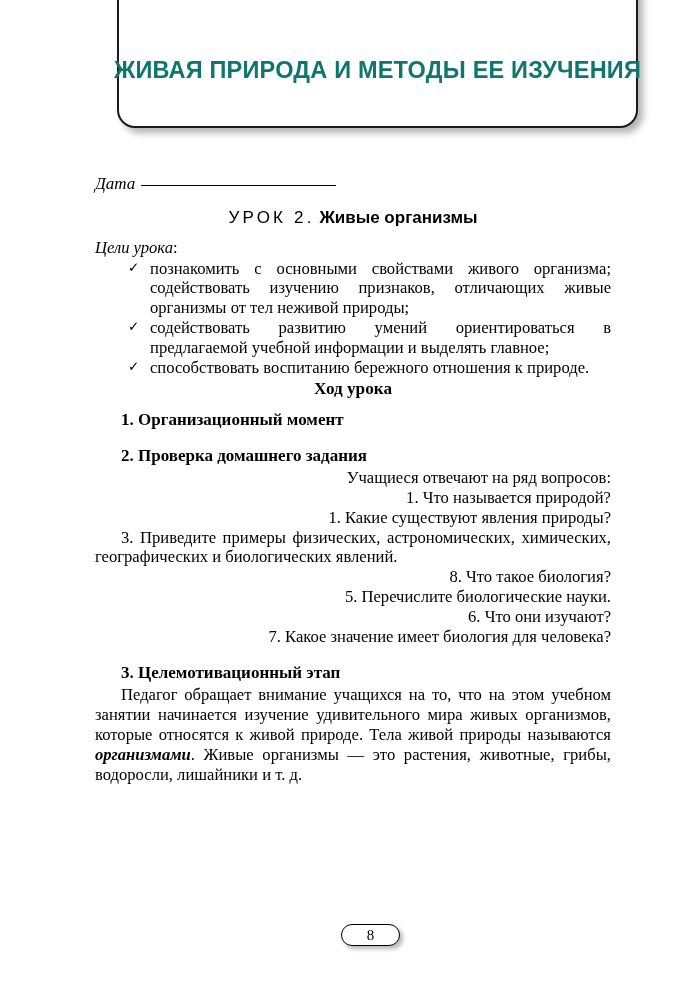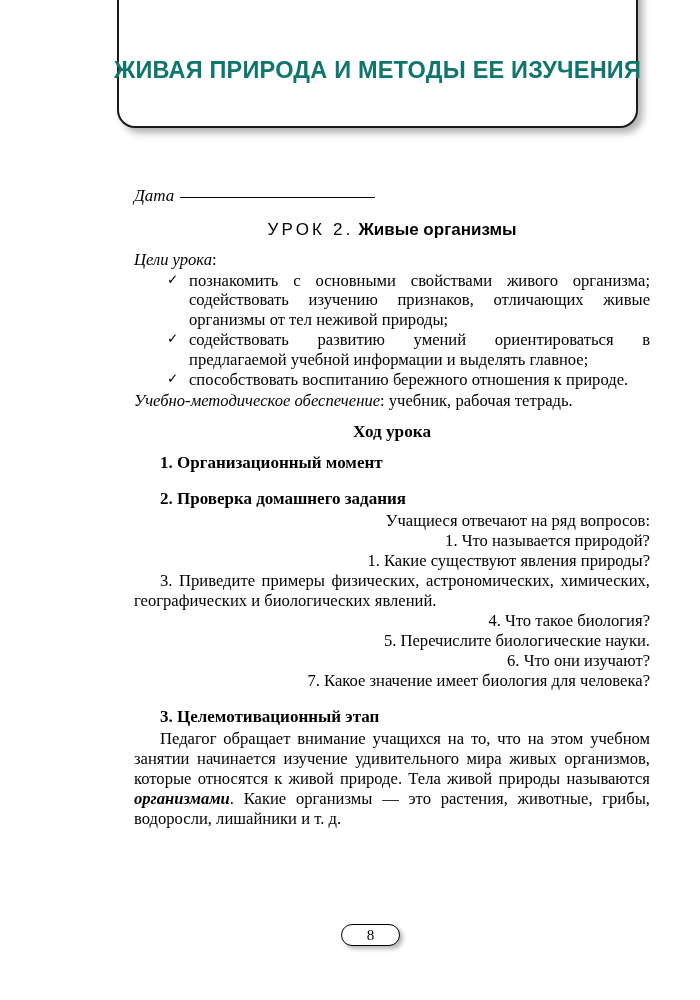--- a/index.html
+++ b/index.html
@@ -42,23 +42,22 @@
     color: #0f766e;
     text-align: center;
     white-space: nowrap;
     padding-top: 46px;
   }
 
   
   .page-body {
     position: absolute;
     left: 95px;
-    top: 186px;
+    top: 174px;
     width: 516px;
-    margin-left: 39px;
   }
 
   .date-line {
     font-family: "Liberation Serif", serif;
     font-style: italic;
     font-size: 17px;
     margin: 0 0 14px 0;
     white-space: nowrap;
   }
   .date-rule {
@@ -199,36 +198,35 @@
   <div class="lesson-heading"><span class="lesson-word">УРОК 2.</span> <span class="lesson-name">Живые организмы</span></div>
 
   <div class="lead-line"><span class="it">Цели урока</span><span>:</span></div>
 
   <ul class="goals">
     <li><span class="tick">✓</span><span>познакомить с основными свойствами живого организма; содействовать изучению признаков, отличающих живые организмы от тел неживой природы;</span></li>
     <li><span class="tick">✓</span><span>содействовать развитию умений ориентироваться в предлагаемой учебной информации и выделять главное;</span></li>
     <li><span class="tick">✓</span><span>способствовать воспитанию бережного отношения к природе.</span></li>
   </ul>
 
-  <div class="prov-line"><span class="it">Учебно-методическое обеспечение</span><span>: учебник, рабочая тетрадь.</span></div>
 
   <div class="course-heading">Ход урока</div>
 
   <div class="section-heading">1. Организационный момент</div>
 
   <div class="section-heading spaced">2. Проверка домашнего задания</div>
   <p class="qline">Учащиеся отвечают на ряд вопросов:</p>
   <p class="qline">1. Что называется природой?</p>
   <p class="qline">1. Какие существуют явления природы?</p>
   <p class="qline wrapped">3. Приведите примеры физических, астрономических, химических, географических и биологических явлений.</p>
-  <p class="qline">4. Что такое биология?</p>
+  <p class="qline">8. Что такое биология?</p>
   <p class="qline">5. Перечислите биологические науки.</p>
   <p class="qline">6. Что они изучают?</p>
   <p class="qline">7. Какое значение имеет биология для человека?</p>
 
   <div class="section-heading spaced">3. Целемотивационный этап</div>
-  <p class="para"><span>Педагог обращает внимание учащихся на то, что на этом учебном занятии начинается изучение удивительного мира живых организмов, которые относятся к живой природе. Тела живой природы называются </span><span class="bi">организмами</span><span>. Какие организмы — это растения, животные, грибы, водоросли, лишайники и т. д.</span></p>
+  <p class="para"><span>Педагог обращает внимание учащихся на то, что на этом учебном занятии начинается изучение удивительного мира живых организмов, которые относятся к живой природе. Тела живой природы называются </span><span class="bi">организмами</span><span>. Живые организмы — это растения, животные, грибы, водоросли, лишайники и т. д.</span></p>
 
 </div>
 
 <div class="page-badge">
   <span>8</span>
 </div>
 
 </body></html>

